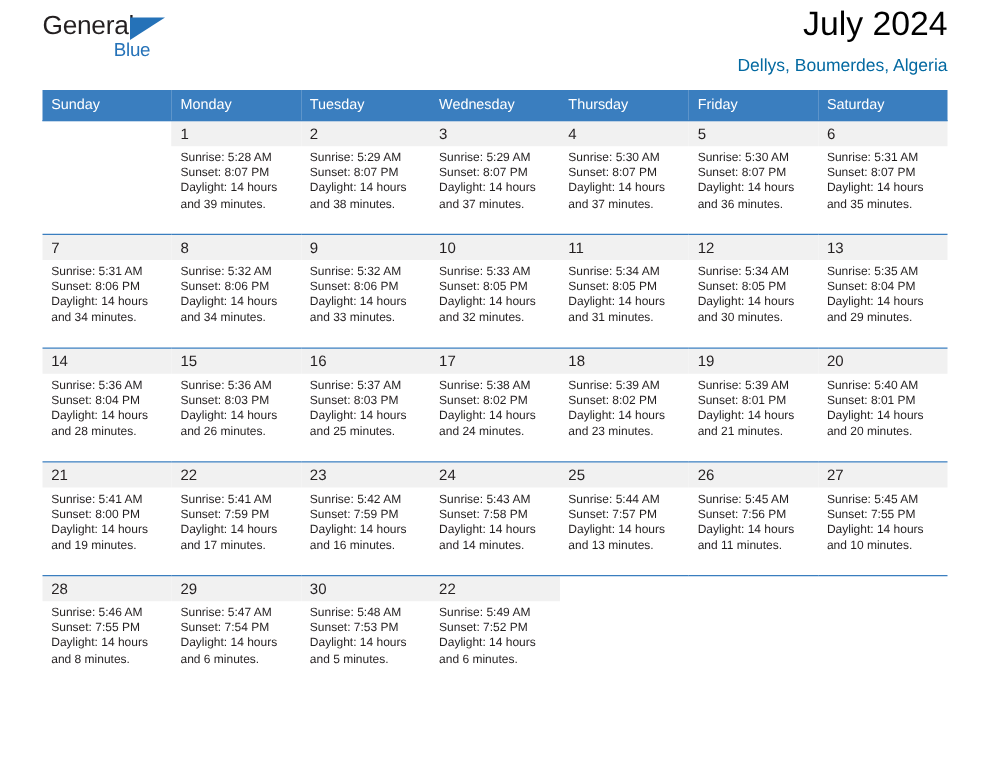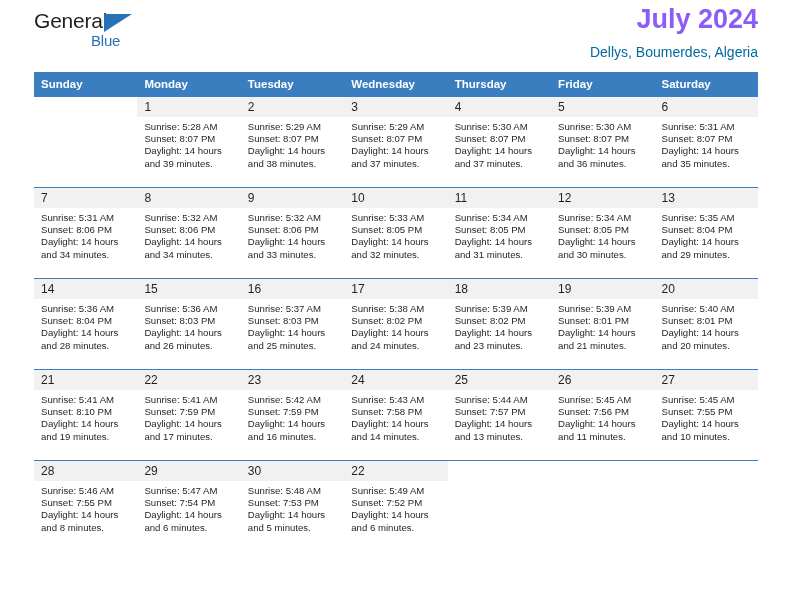--- a/index.html
+++ b/index.html
@@ -62,22 +62,22 @@
     letter-spacing: -0.2px;
     color: #2572b8;
     line-height: 24px;
   }
   .title-block {
     text-align: right;
     margin-top: 2px;
   }
   .cal-title {
     font-size: 27px;
-    font-weight: bold;
-    color: #8b5cf6;
+    font-weight: normal;
+    color: #000000;
     line-height: 34px;
     white-space: nowrap;
   }
   .cal-subtitle {
     font-size: 14px;
     color: #0369a1;
     line-height: 20px;
     margin-top: 6px;
     white-space: nowrap;
   }
@@ -85,21 +85,21 @@
   
   .calendar {
     width: 724px;
     border-collapse: collapse;
     table-layout: fixed;
   }
   .calendar th {
     background: #3a7ebf;
     color: #ffffff;
     font-size: 11.5px;
-    font-weight: bold;
+    font-weight: normal;
     text-align: left;
     padding: 5px 0 5px 7px;
     line-height: 14px;
   }
   .week-row > td {
     vertical-align: top;
     padding: 0;
     border-top: 1px solid #3a7ebf;
     height: 90px;
   }
@@ -391,21 +391,21 @@
               </div>
             </div>
           </td>
         </tr>
         <tr class="week-row">
           <td>
             <div class="cell">
               <div class="daynum">21</div>
               <div class="info">
                 <div>Sunrise: 5:41 AM</div>
-                <div>Sunset: 8:10 PM</div>
+                <div>Sunset: 8:00 PM</div>
                 <div>Daylight: 14 hours</div>
                 <div>and 19 minutes.</div>
               </div>
             </div>
           </td>
           <td>
             <div class="cell">
               <div class="daynum">22</div>
               <div class="info">
                 <div>Sunrise: 5:41 AM</div>

